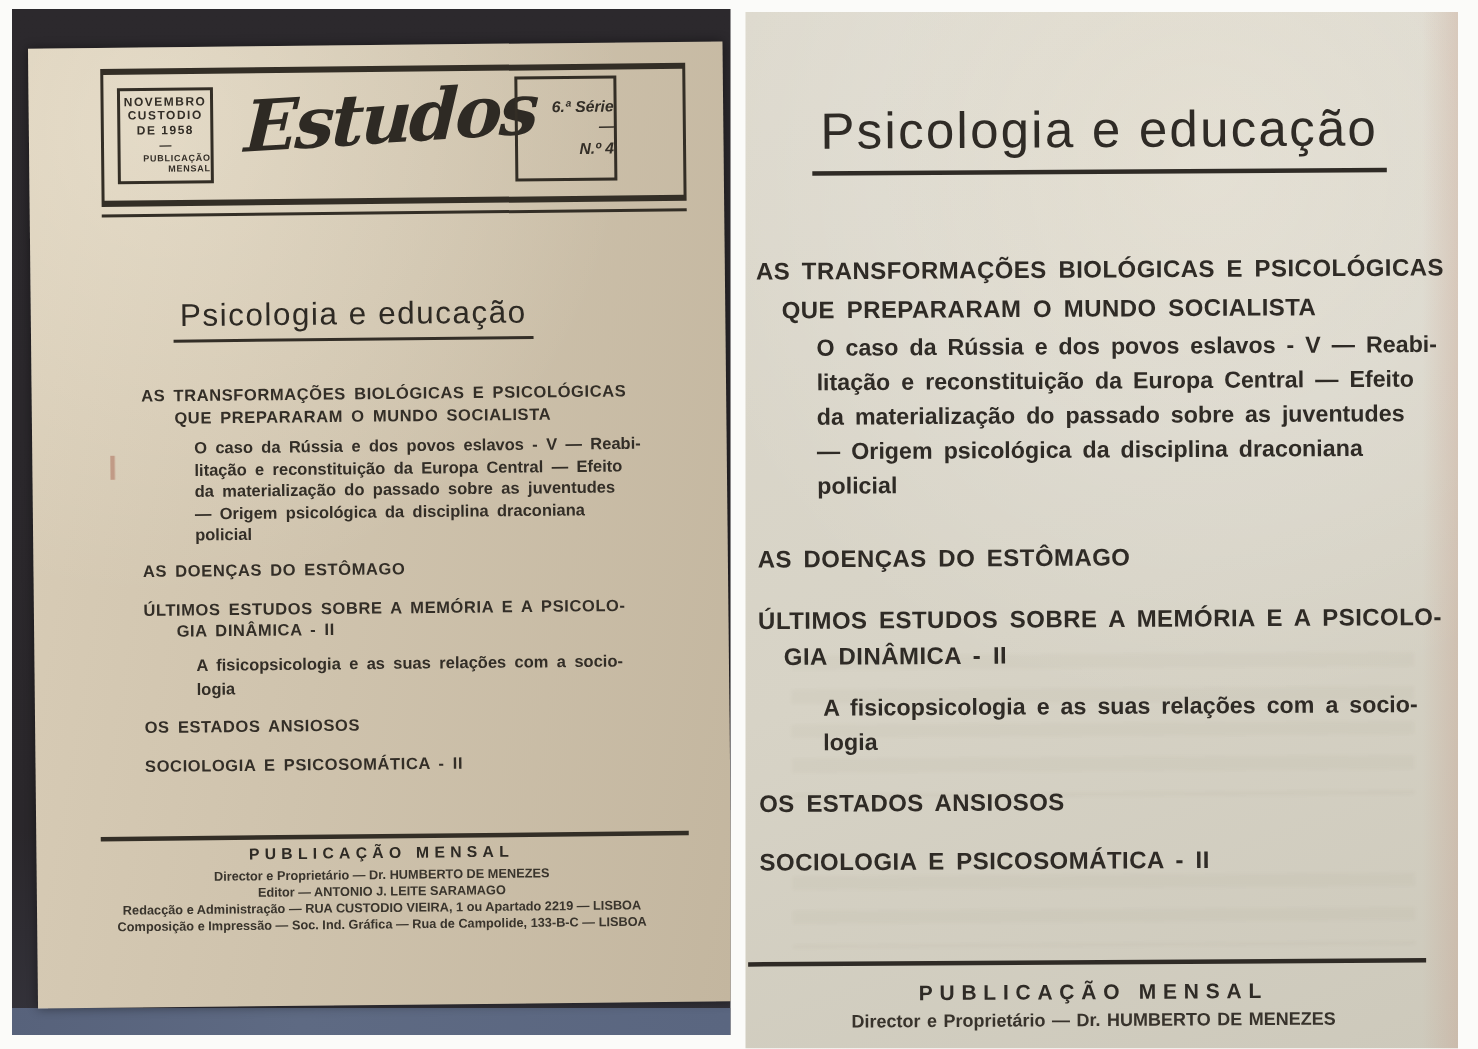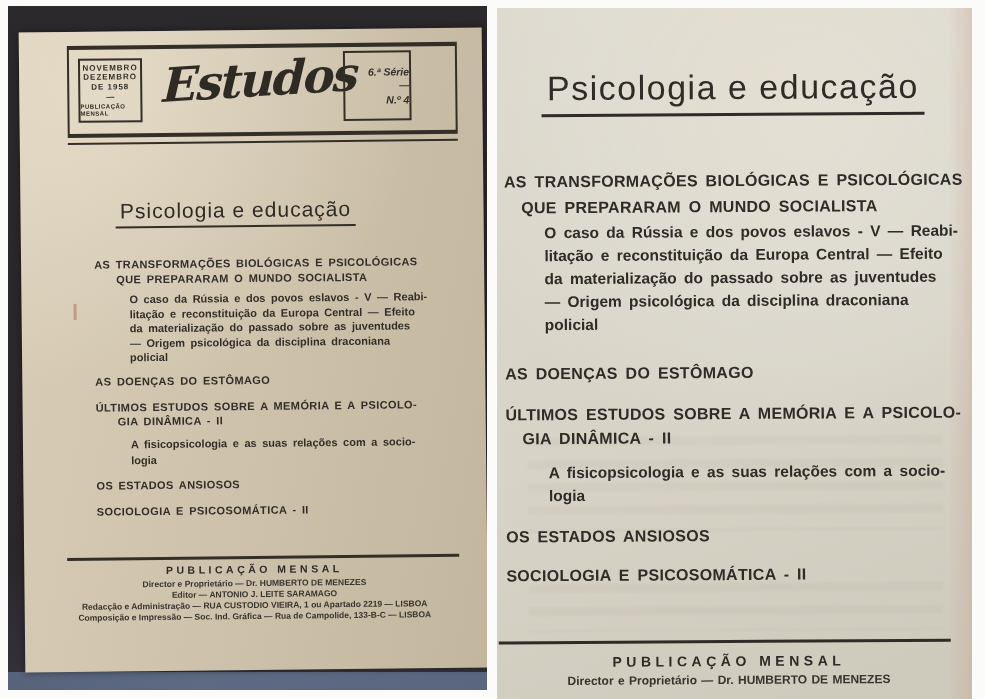--- a/index.html
+++ b/index.html
@@ -35,21 +35,21 @@
   .mast-frame{
     position:absolute;left:48px;top:14px;width:390px;height:92px;
     box-sizing:border-box;
     border:2px solid #332e26;border-top-width:4px;border-bottom-width:4px;
   }
   .mast-rule2{position:absolute;left:48px;top:111px;width:390px;height:2px;background:#332e26;}
   .date-box{
     position:absolute;left:9px;top:9px;width:64px;height:64px;
     box-sizing:border-box;border:2px solid #332e26;
     display:flex;flex-direction:column;align-items:center;justify-content:center;
-    text-align:left;
+    text-align:right;
   }
   .date-box .dl{font-size:8px;font-weight:700;letter-spacing:1px;line-height:9.5px;}
   .date-box .div{font-size:8px;font-weight:700;line-height:8px;margin:2px 0;}
   .date-box .df{font-size:6px;font-weight:700;letter-spacing:.5px;line-height:7px;}
   .logo{
     position:absolute;left:86px;top:4px;width:210px;text-align:center;
     font-family:"DejaVu Serif",serif;font-style:italic;font-weight:700;
     font-size:47px;letter-spacing:-2px;color:#2e2a24;
     transform:rotate(-3deg) skewX(-6deg);
   }
@@ -141,21 +141,21 @@
 
 <div class="photo-left">
   <div class="table-strip"></div>
 
   <div class="page-left">
     <div class="stain-small"></div>
 
     <div class="mast-frame">
       <div class="date-box">
         <div class="dl">NOVEMBRO</div>
-        <div class="dl">DEZEMBRO</div>
+        <div class="dl">CUSTODIO</div>
         <div class="dl">DE 1958</div>
         <div class="div">—</div>
         <div class="df">PUBLICAÇÃO MENSAL</div>
       </div>
       <div class="logo">Estudos</div>
       <div class="issue-box">
         <div class="is">6.ª Série</div>
         <div class="div">—</div>
         <div class="is">N.º 4</div>
       </div>

